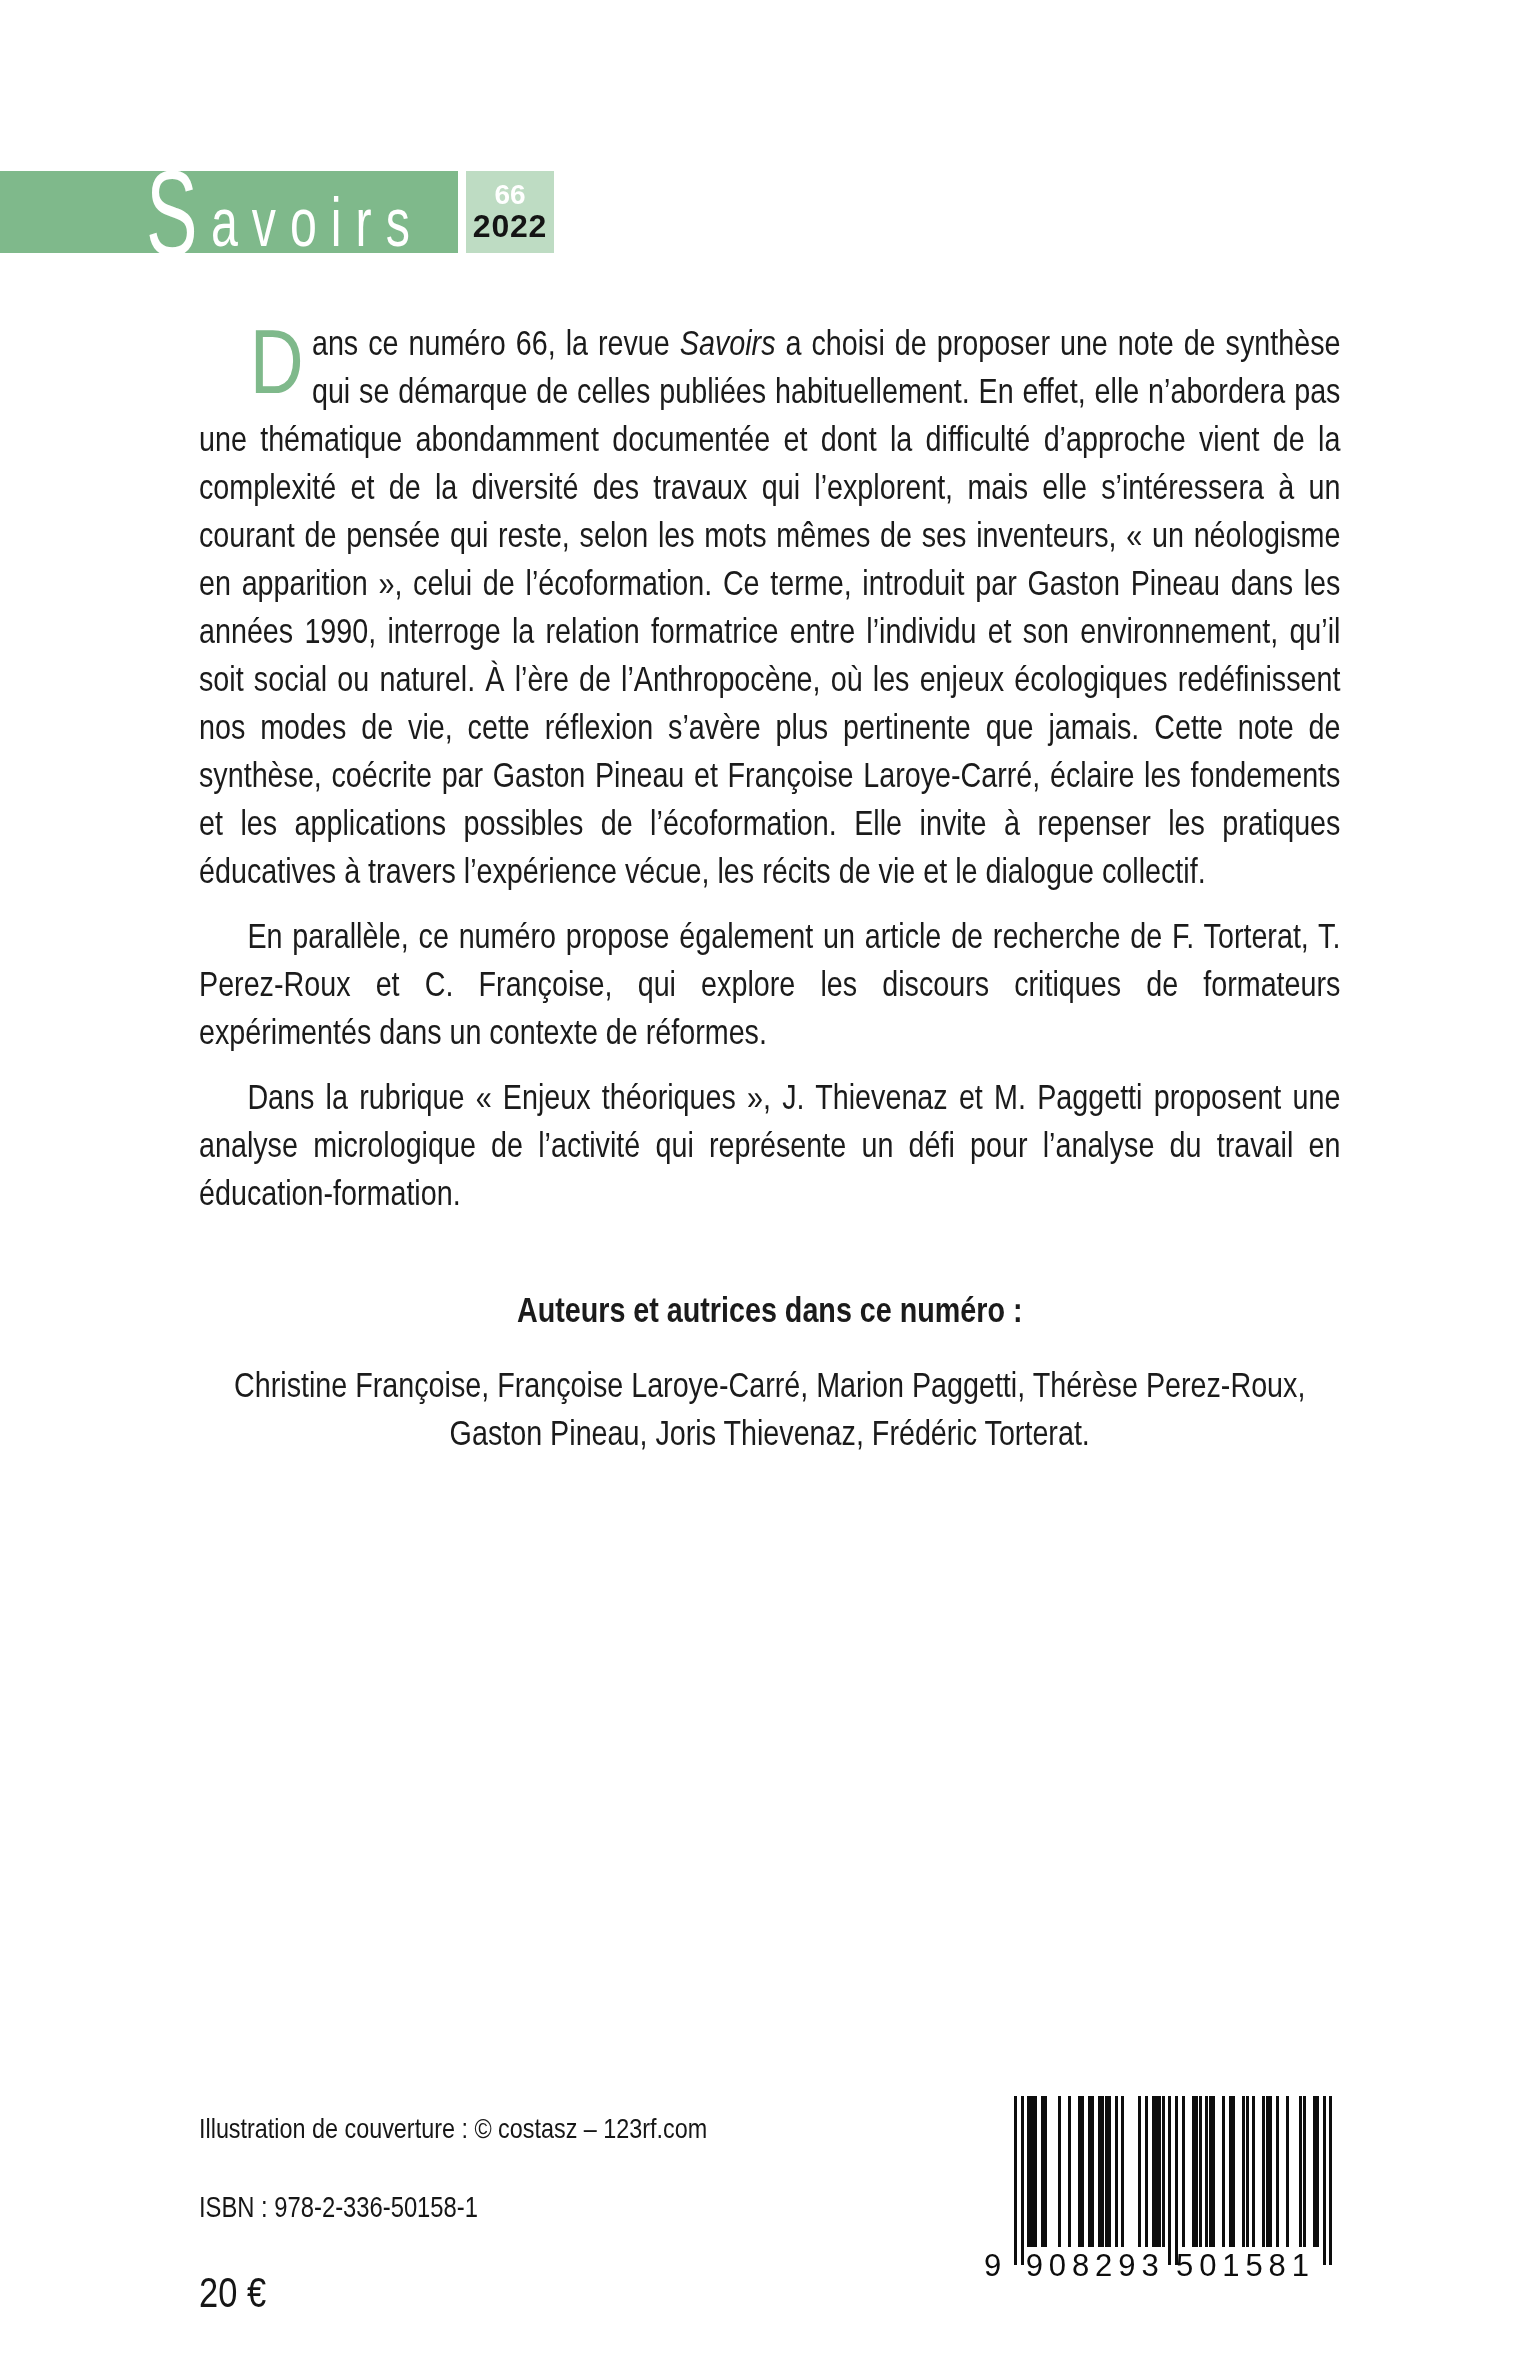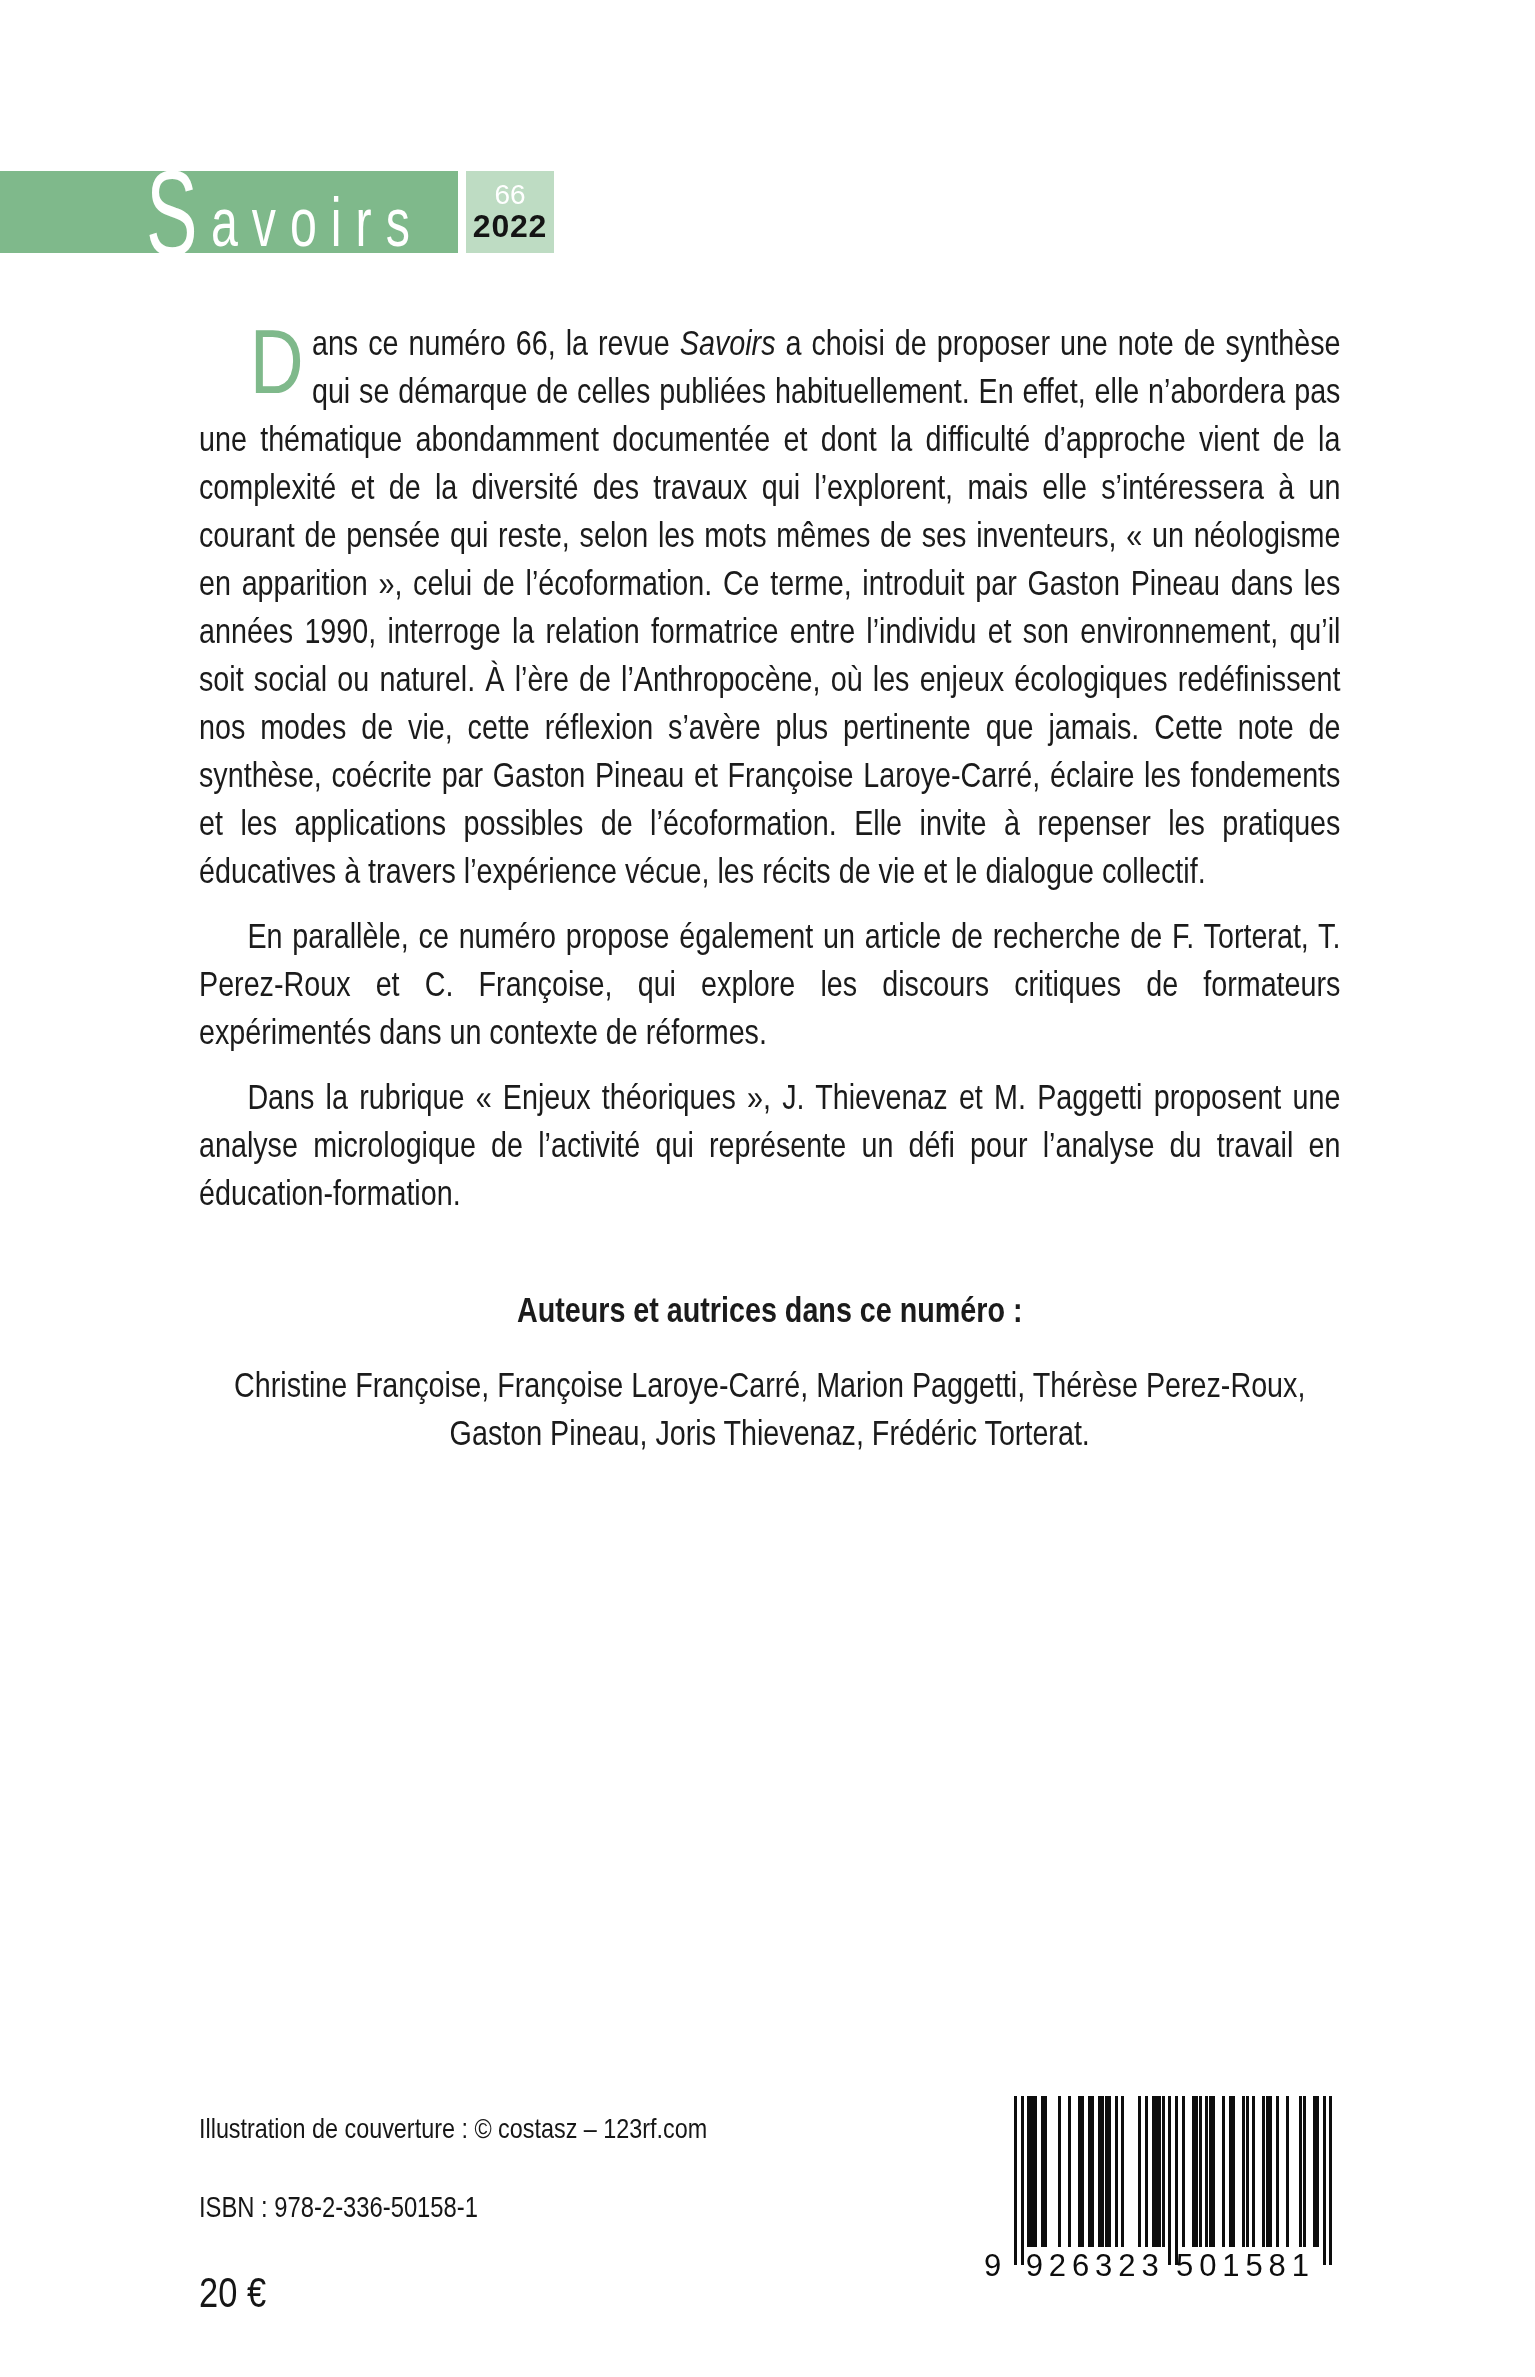--- a/index.html
+++ b/index.html
@@ -27,21 +27,21 @@
     position:absolute;left:211px;top:188px;
     font-size:69px;line-height:1;font-weight:400;color:#ffffff;
     letter-spacing:20px;
     transform:scaleX(0.70);transform-origin:0 0;
   }
   .issue-box{
     position:absolute;left:466px;top:171px;width:88px;height:82px;
     background:#bedcc3;
     display:flex;flex-direction:column;align-items:center;justify-content:center;
   }
-  .issue-number{color:#ffffff;font-weight:normal;font-size:28px;line-height:28.5px;}
+  .issue-number{color:#ffffff;font-weight:bold;font-size:28px;line-height:28.5px;}
   .issue-year{color:#141414;font-weight:bold;font-size:32px;line-height:34px;letter-spacing:0.8px;}
 
   
   .body-text{
     position:absolute;left:199px;top:319px;width:1392px;
     transform:scaleX(0.82);transform-origin:0 0;
     font-size:35px;line-height:48px;
     text-align:justify;
     color:#1b1b1b;
   }
@@ -167,19 +167,19 @@
         <i style="left:272px;height:151px"></i>
         <i style="left:285px;height:151px"></i>
         <i style="left:289px;height:151px"></i>
         <i style="left:299px;height:151px"></i>
         <i style="left:302px;height:151px"></i>
         <i style="left:309px;height:169px"></i>
         <i style="left:315px;height:169px"></i>
       </div>
     <div class="bc-digits">
       <span class="bc-lead">9</span>
-      <span class="bc-g1">926323</span>
+      <span class="bc-g1">908293</span>
       <span class="bc-g2">501581</span>
     </div>
   </div>
 
 </div>
 
 
 </body></html>

